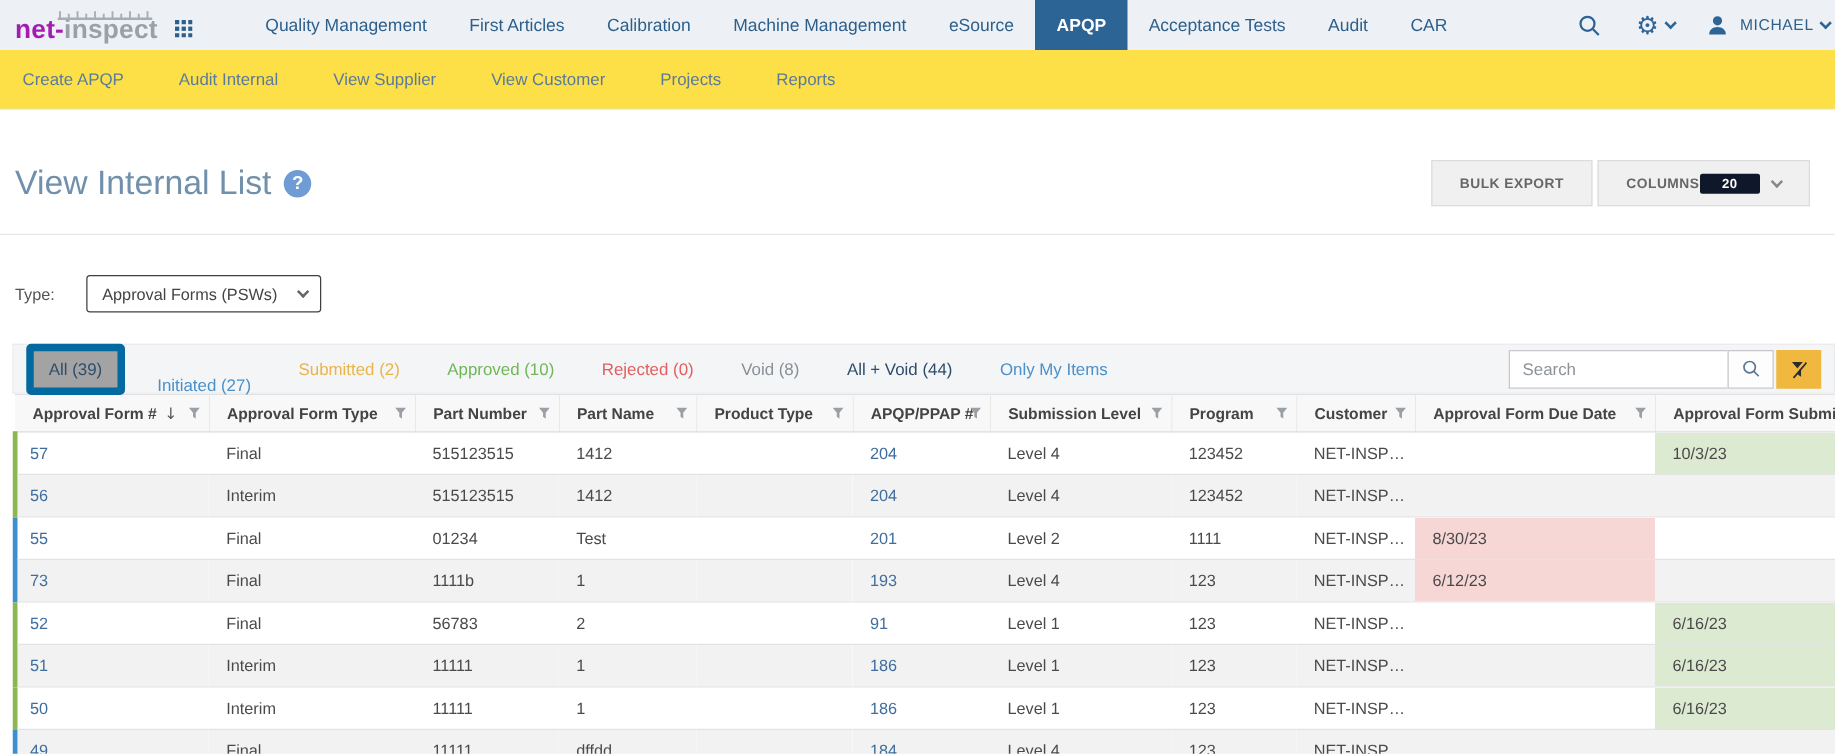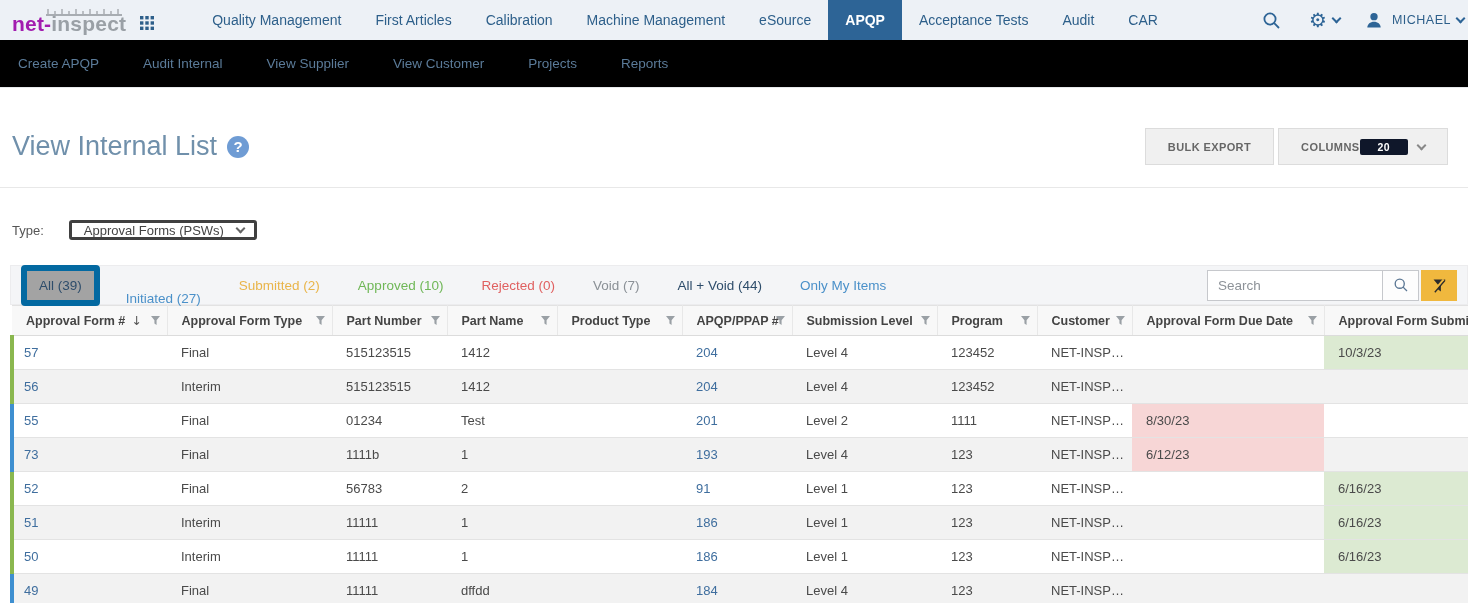--- a/index.html
+++ b/index.html
@@ -18,39 +18,39 @@
   .tn-menu { display:flex; align-items:stretch; margin-left:14px; }
   .tn-item { display:flex; align-items:center; padding:0 17px; font-size:14px; color:#2d5f8a; cursor:pointer; }
   .tn-item.active { background:#2d6496; color:#fff; font-weight:bold; }
   .tn-right { margin-left:auto; display:flex; align-items:center; gap:0; padding-right:4px; }
   .tn-icon { display:flex; align-items:center; color:#2d6496; cursor:pointer; }
   .chev { width:7px; height:7px; border-right:2px solid #2d6496; border-bottom:2px solid #2d6496;
           transform:rotate(45deg); display:inline-block; margin:-3px 0 0 6px; }
   .username { font-size:12.5px; color:#2d5f8a; letter-spacing:.5px; margin-left:8px; cursor:pointer; display:flex; align-items:center; }
 
   
-  .subnav { height:48px; background:#000000; border-bottom:1px solid #e7e9ec; display:flex; align-items:center; padding-left:18px; }
+  .subnav { height:48px; background:#fde047; border-bottom:1px solid #e7e9ec; display:flex; align-items:center; padding-left:18px; }
   .sn-item { font-size:13.5px; color:#5b7b99; margin-right:44px; cursor:pointer; }
 
   
   .title-row { display:flex; align-items:center; padding:40px 20px 0 12px; }
   .page-title { font-size:27px; font-weight:400; color:#7090ab; }
   .help-icon { width:22px; height:22px; border-radius:50%; background:#6f9cd4; color:#fff; font-size:15px;
     font-weight:bold; display:flex; align-items:center; justify-content:center; margin-left:10px; cursor:pointer; }
   .toolbar { margin-left:auto; display:flex; gap:4px; }
   .btn { background:#f0f0f0; border:1px solid #dcdcdc; color:#666; font-size:11px; font-weight:bold;
     letter-spacing:.4px; padding:0 22px; height:37px; display:flex; align-items:center; cursor:pointer; }
   .btn .badge { background:#0f172a; color:#fff; font-size:10.5px; border-radius:2px; padding:2px 18px; margin-left:0; }
   .btn .chev { border-color:#888; margin-left:10px; }
   .rule { border:none; border-top:1px solid #e8e8e8; margin:22px 0 0 0; }
 
   
   .type-row { display:flex; align-items:center; padding:32px 0 0 12px; }
   .type-label { font-size:13px; color:#555; margin-right:25px; }
-  .select { width:188px; height:20px; border:3px solid #404040; border-radius:3px; background:#fff;
+  .select { width:188px; height:30px; border:1px solid #404040; border-radius:3px; background:#fff;
     display:flex; align-items:center; padding:0 10px 0 12px; font-size:13px; color:#444; cursor:pointer; }
   .select .chev { border-color:#666; margin-left:auto; }
 
   
   .filterbar { margin:25px 0 0 10px; background:#f4f5f7; border:1px solid #ececee; height:40px;
     display:flex; align-items:center; padding:0 10px; }
   .tab { font-size:13.5px; margin-right:14px; padding:7px 12px; cursor:pointer; white-space:nowrap; }
   .tab.selected { background:#a3a3a3; border:6px solid #0369a1; border-radius:4px; }
   .searchgroup { margin-left:auto; display:flex; align-items:center; }
   .search-input { width:175px; height:31px; border:1px solid #c6c8cc; border-right:none; padding:0 10px;
@@ -186,21 +186,21 @@
   </div>
 </div>
 
 <div class="filterbar">
   <div style="display:flex;align-items:center;">
       <div class="tab selected" style="color: rgb(46, 77, 107);">All (39)</div>
       <div class="tab" style="color: rgb(74, 144, 201); margin-top: 27px;">Initiated (27)</div>
       <div class="tab" style="color: rgb(233, 181, 74);">Submitted (2)</div>
       <div class="tab" style="color: rgb(111, 183, 87);">Approved (10)</div>
       <div class="tab" style="color: rgb(224, 96, 96);">Rejected (0)</div>
-      <div class="tab" style="color: rgb(138, 144, 150);">Void (7)</div>
+      <div class="tab" style="color: rgb(138, 144, 150);">Void (8)</div>
       <div class="tab" style="color: rgb(46, 77, 107);">All + Void (44)</div>
       <div class="tab" style="color: rgb(74, 144, 201);">Only My Items</div>
     </div>
   <div class="searchgroup">
     <input class="search-input" placeholder="Search" style="">
     <button class="search-btn">
       <svg width="16" height="16" viewBox="0 0 19 19">
           <circle cx="8" cy="8" r="5.4" fill="none" stroke="#5b7794" stroke-width="1.6"></circle>
           <line x1="12" y1="12" x2="16.6" y2="16.6" stroke="#5b7794" stroke-width="1.6"></line>
         </svg>

